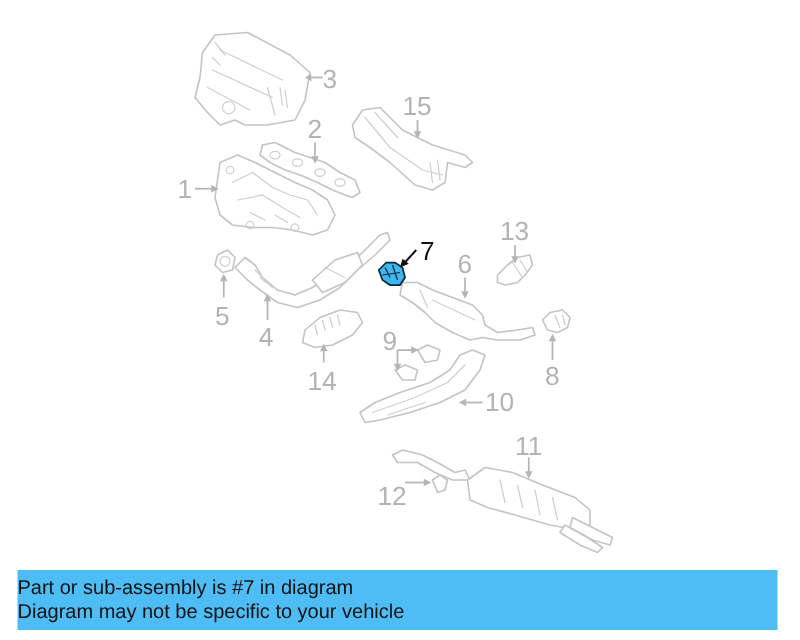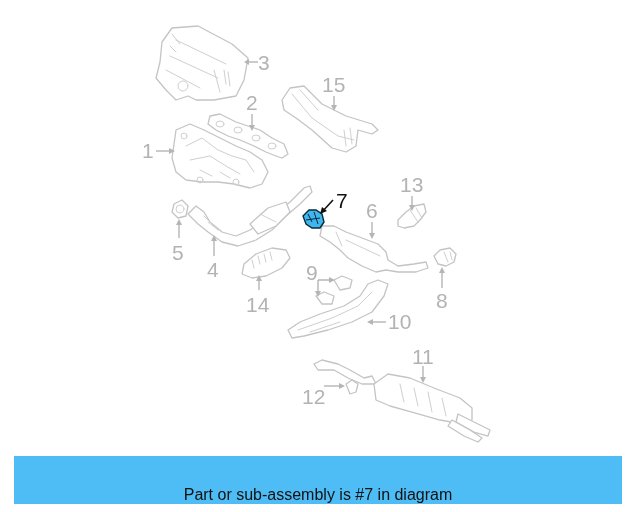--- a/index.html
+++ b/index.html
@@ -6,21 +6,21 @@
   body { width:640px; height:512px; position:relative; overflow:hidden; font-family:"Liberation Sans", sans-serif; }
   #diagram { position:absolute; left:0; top:0; width:640px; height:456px; }
   .part { fill:#ffffff; stroke:#c4c4c4; stroke-width:1.3; stroke-linejoin:round; stroke-linecap:round; }
   .detail { fill:none; stroke:#cfcfcf; stroke-width:1; stroke-linecap:round; }
   .callout-line { stroke:#b5b5b5; stroke-width:1.4; fill:none; }
   .callout-num { fill:#b3b3b3; font-family:"Liberation Sans", sans-serif; font-size:21px; }
   .highlight-line { stroke:#111111; stroke-width:1.6; fill:none; }
   .highlight-num { fill:#111111; font-family:"Liberation Sans", sans-serif; font-size:21px; }
   .hl-part { fill:#3fb7ee; stroke:#0a2a3a; stroke-width:1.4; }
   #banner { position:absolute; left:14px; top:456px; width:608px; height:48px; background:#4fbdf5;
-            display:flex; flex-direction:row; align-items:flex-end; justify-content:center; }
+            display:flex; flex-direction:column; align-items:flex-start; justify-content:center; }
   #banner span { color:#111111; font-size:16px; line-height:19px; font-family:"Liberation Sans", sans-serif; }
 </style>
 </head>
 <body>
 
 <svg id="diagram" viewBox="0 0 640 456" xmlns="http://www.w3.org/2000/svg">
 
   <g>
     <path class="part" d="M162,42 L172,28 L198,26 L232,44 L248,58 L244,80 L236,96 L214,100 L196,100 L188,96 L176,100 L166,90 L156,78 L160,62 Z"></path>
     <path class="detail" d="M176,40 L226,64 M170,56 L218,78 M166,70 L200,88 M214,70 L220,92 M224,70 L226,84 M228,72 L230,86"></path>
@@ -172,13 +172,14 @@
 
   <g>
     <path class="highlight-line" d="M333,200 L322,212"></path>
     <path d="M320,214 L322,207 L327,211 Z" fill="#111111"></path>
     <text class="highlight-num" x="336" y="208">7</text>
   </g>
 </svg>
 
 <div id="banner">
   <span>Part or sub-assembly is #7 in diagram</span>
+  <span>Diagram may not be specific to your vehicle</span>
 </div>
 
 </body></html>

